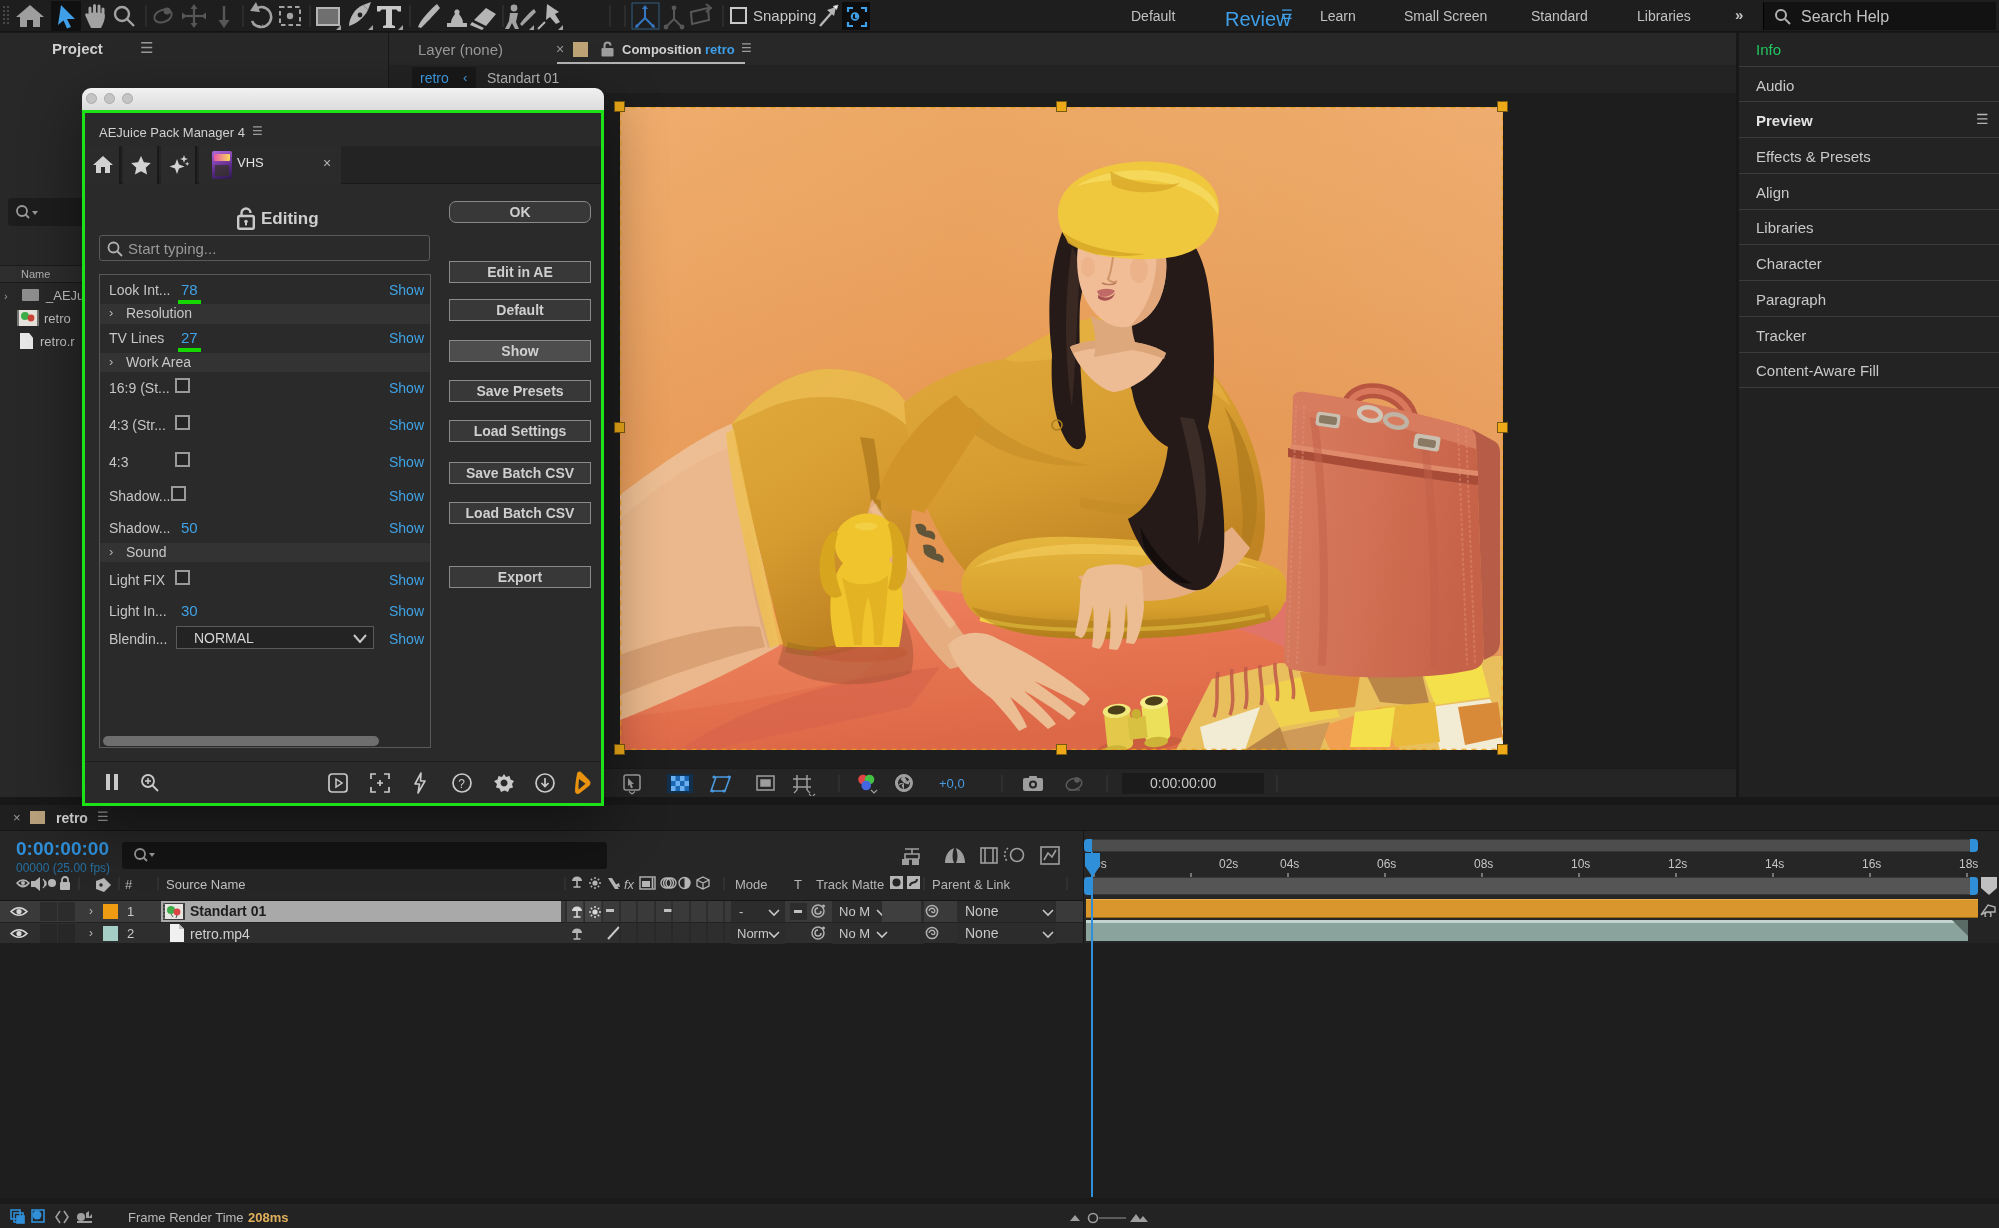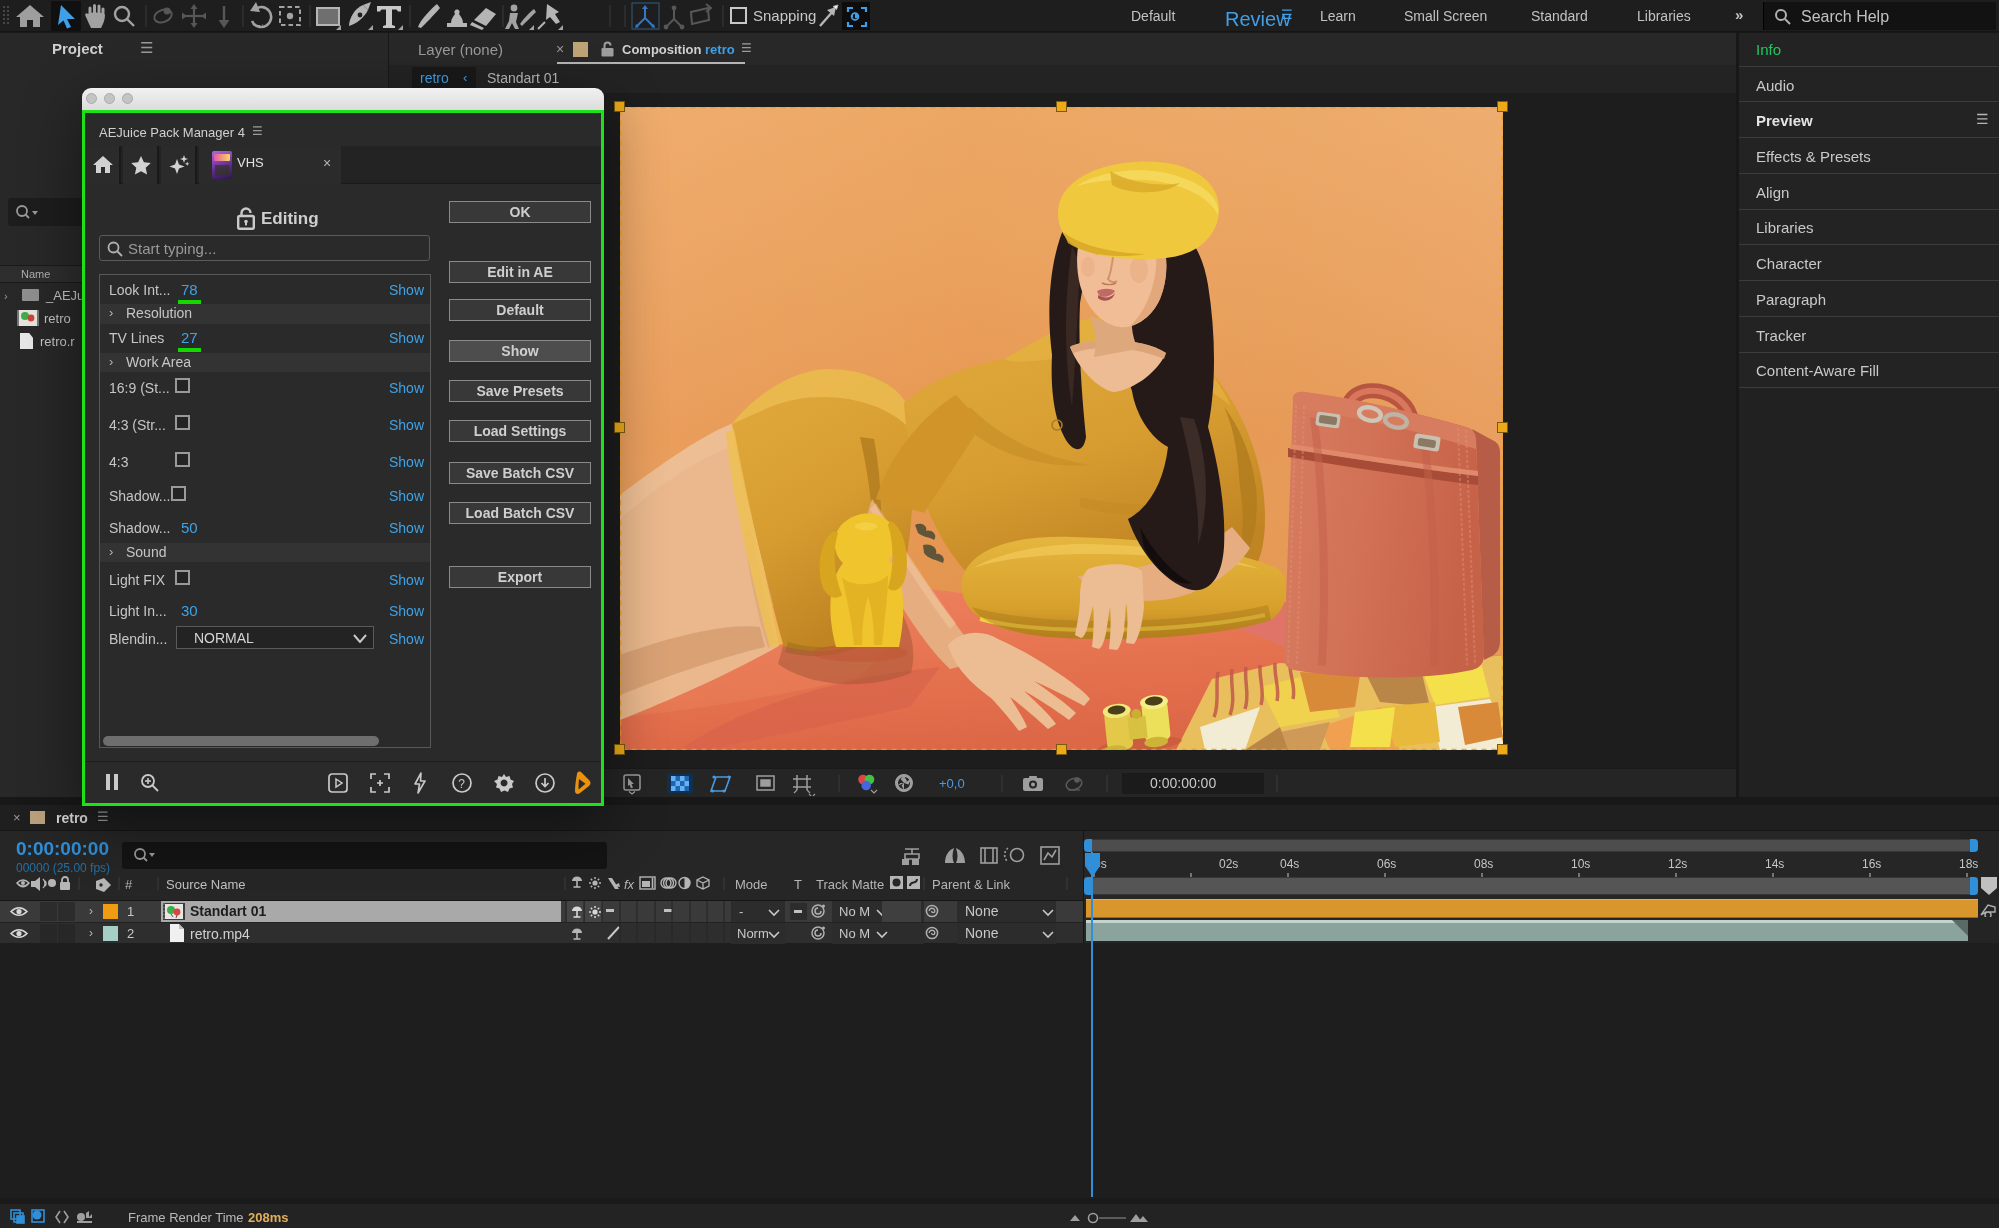--- a/index.html
+++ b/index.html
@@ -977,21 +977,21 @@
         <svg class="abs" style="left:176px;top:7px;" width="14" height="9" viewBox="0 0 14 9">
               <path d="M1 1 L7 8 L13 1" fill="none" stroke="#c8c8c8" stroke-width="2"></path>
             </svg>
       </div>
       <span class="abs" style="left:289px;top:356px;color:#3fa3e6;">Show</span>
 
       <div class="abs" style="left:3px;top:461px;width:276px;height:10px;background:#6e6e6e;border-radius:5px;"></div>
     </div>
 
     <div class="abs" id="aebtns" style="left:364px;top:0;width:142px;height:500px;">
-      <div class="btn abs" style="top:88px;">OK</div>
+      <div class="btn abs" style="top:88px;border-radius:7px;">OK</div>
       <div class="btn abs" style="top:148px;">Edit in AE</div>
       <div class="btn abs" style="top:186px;">Default</div>
       <div class="btn abs" style="top:227px;background:#4d4d4d;">Show</div>
       <div class="btn abs" style="top:267px;">Save Presets</div>
       <div class="btn abs" style="top:307px;">Load Settings</div>
       <div class="btn abs" style="top:349px;">Save Batch CSV</div>
       <div class="btn abs" style="top:389px;">Load Batch CSV</div>
       <div class="btn abs" style="top:453px;">Export</div>
     </div>
 

